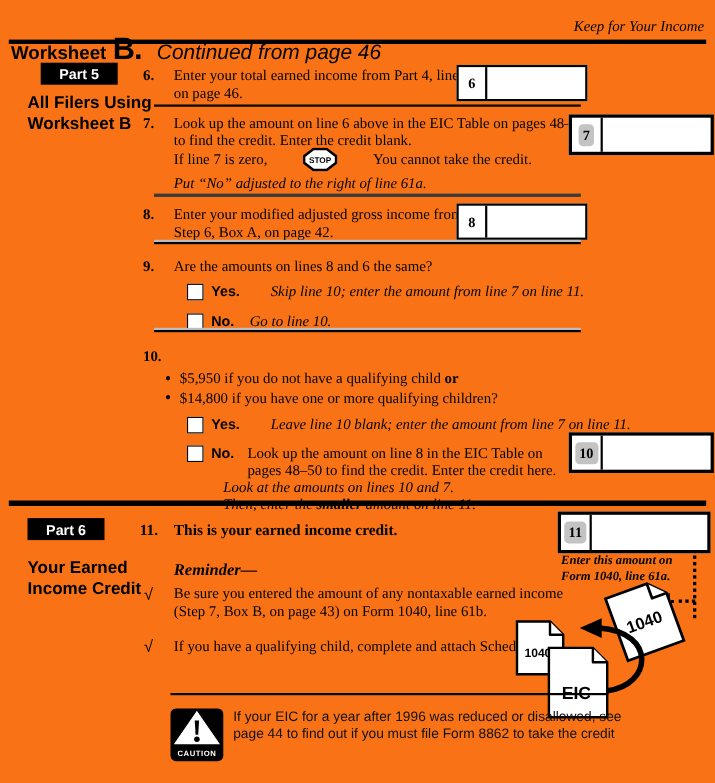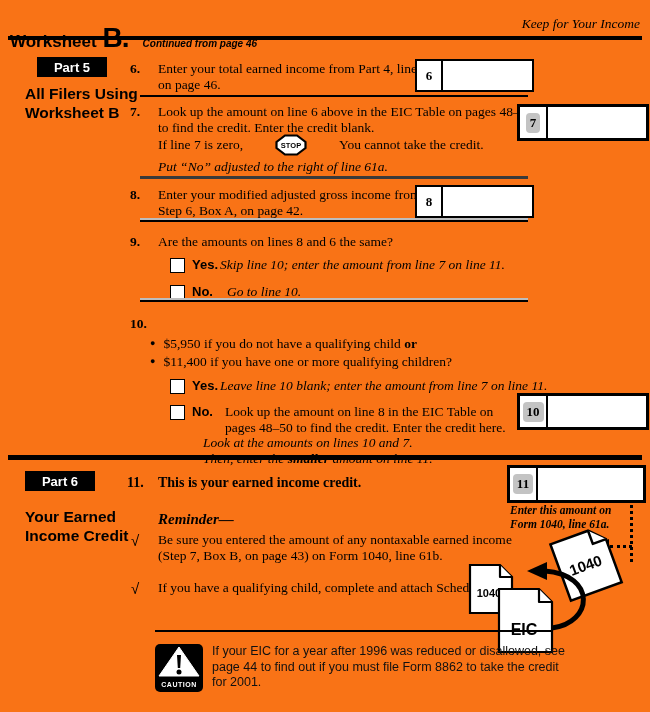--- a/index.html
+++ b/index.html
@@ -3,21 +3,21 @@
 <meta charset="utf-8">
 <style>
   html,body{margin:0;padding:0;background:#fff;}
   #page{position:relative;width:650px;height:712px;background:#f97316;overflow:hidden;
         font-family:"Liberation Serif",serif;color:#000;}
   .abs{position:absolute;}
   
   .hdr{position:absolute;left:10px;top:6px;display:flex;align-items:baseline;}
   .hdr-word{font-family:"Liberation Sans",sans-serif;font-weight:bold;font-size:17px;}
   .hdr-letter{font-family:"Liberation Sans",sans-serif;font-weight:bold;font-size:28px;margin-left:6px;letter-spacing:-1px;}
-  .hdr-sub{font-family:"Liberation Sans",sans-serif;font-weight:bold;font-style:italic;font-size:10px;margin-left:14px;margin-top:32px;}
+  .hdr-sub{font-family:"Liberation Sans",sans-serif;font-weight:normal;font-style:italic;font-size:19px;margin-left:14px;margin-top:32px;}
   .hdr-right{position:absolute;right:10px;top:16px;font-style:italic;font-size:13.5px;}
   .rule{position:absolute;left:8px;width:634px;background:#000;}
   
   .part-label{position:absolute;left:25px;width:70px;height:20px;background:#000;color:#fff;
       font-family:"Liberation Sans",sans-serif;font-weight:bold;font-size:13px;
       display:flex;align-items:center;justify-content:center;}
   .col-head{position:absolute;left:25px;font-family:"Liberation Sans",sans-serif;font-weight:bold;
       font-size:15.5px;line-height:19px;}
   
   .lnum{position:absolute;left:130px;font-weight:bold;font-size:13.5px;}
@@ -32,21 +32,21 @@
   .abox .ncell{display:flex;align-items:center;justify-content:center;border-right:2px solid #000;
       font-weight:bold;font-size:13px;}
   .abox.thin .ncell{width:24px;}
   .abox.thick .ncell{width:26px;}
   .cap{background:#c3c3c3;border-radius:4px;padding:2px 4px;}
   .acell{flex:1;}
   
   .cbrow{position:absolute;left:149px;display:flex;align-items:flex-start;padding-left:21px;}
   .cb{width:13px;height:13px;border:1.5px solid #000;background:#fff;flex:0 0 auto;margin-top:1px;}
   .cblab{font-family:"Liberation Sans",sans-serif;font-weight:bold;font-size:13px;margin-left:7px;}
-  .cbnote{font-style:italic;font-size:13.5px;margin-left:2px;line-height:16px;}
+  .cbnote{font-style:italic;font-size:13.5px;margin-left:28px;line-height:16px;}
   .bullet{position:absolute;left:150px;font-size:13.5px;line-height:16px;}
   .bchar{font-size:9px;vertical-align:2px;margin-right:8px;}
   
   .stoprow{position:absolute;left:158px;display:flex;align-items:center;gap:8px;font-size:13.5px;}
   
   .vdots{position:absolute;width:0;border-right:3px dotted #000;}
   .hdots{position:absolute;height:0;border-top:3px dotted #000;}
   .larrow{position:absolute;width:0;height:0;border-top:6.5px solid transparent;
       border-bottom:6.5px solid transparent;border-right:13px solid #000;}
   .note11{position:absolute;left:510px;font-style:italic;font-weight:bold;font-size:11.5px;line-height:14px;}
@@ -135,21 +135,21 @@
     <span class="cblab">No.</span>
     <span class="cbnote" style="margin-left:14px;">Go to line 10.</span>
   </div>
   <div class="sep" style="top:300px;box-shadow:0 -2px 0 #bdbdbd;"></div>
 
   <span class="lnum" style="top:316px;">10.</span>
   <div class="bullet" style="top:335px;">
     <span class="bchar">●</span><span>$5,950 if you do not have a qualifying child </span><span class="bold">or</span>
   </div>
   <div class="bullet" style="top:353px;">
-    <span class="bchar">●</span><span>$11,400 if you have one or more qualifying children?</span>
+    <span class="bchar">●</span><span>$14,800 if you have one or more qualifying children?</span>
   </div>
   <div class="cbrow" style="top:378px;">
     <span class="cb"></span>
     <span class="cblab">Yes.</span>
     <span class="cbnote">Leave line 10 blank; enter the amount from line 7 on line 11.</span>
   </div>
   <div class="cbrow" style="top:404px;">
     <span class="cb"></span>
     <span class="cblab">No.</span>
     <span style="margin-left:12px;font-size:13.5px;line-height:16px;">
@@ -224,16 +224,15 @@
     <svg width="48" height="48" viewBox="0 0 48 48">
       <polygon points="24,3 44,32 4,32" fill="#fff" stroke="#fff" stroke-width="1"></polygon>
       <path d="M22,11 L26,11 L25.2,24 L22.8,24 Z" fill="#000"></path>
       <circle cx="24" cy="28" r="2.5" fill="#000"></circle>
       <text x="24" y="43" text-anchor="middle" font-family="Liberation Sans, sans-serif" font-size="7" font-weight="bold" fill="#fff" letter-spacing="0.5">CAUTION</text>
     </svg>
   </div>
   <div class="cautext">
     <div>If your EIC for a year after 1996 was reduced or disallowed, see</div>
     <div>page 44 to find out if you must file Form 8862 to take the credit</div>
-    <div>for 2001.</div>
   </div>
 
 </div>
 
 </body></html>

